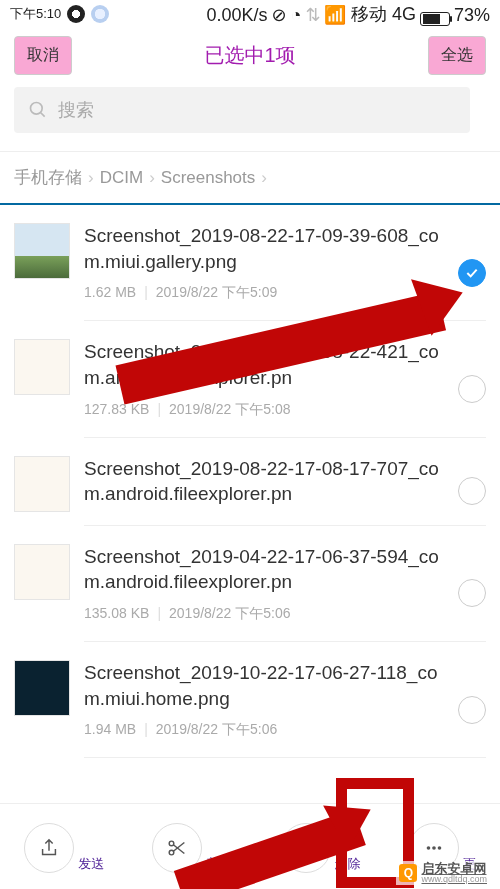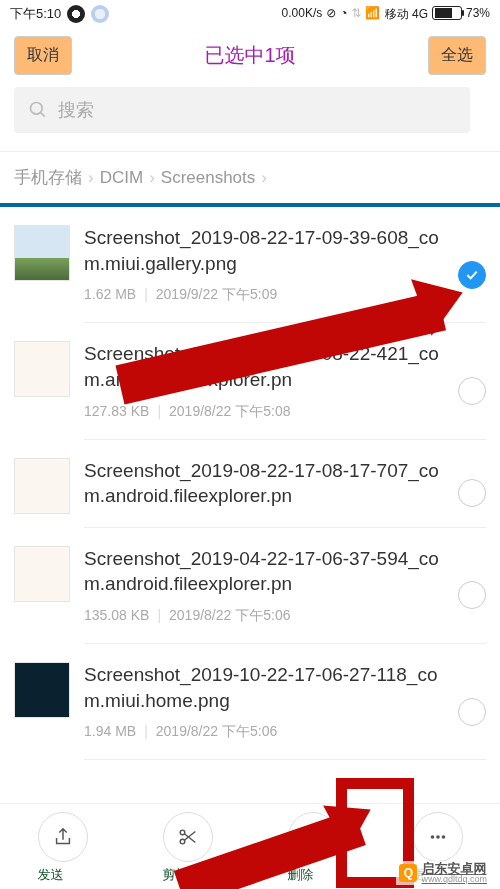--- a/index.html
+++ b/index.html
@@ -1,54 +1,54 @@
 <!DOCTYPE html>
 <html><head>
   <meta charset="utf-8">
   <style>
     * { margin: 0; padding: 0; box-sizing: border-box; font-family: -apple-system, "Helvetica Neue", Arial, sans-serif; }
     body { width: 500px; height: 889px; background: #fff; position: relative; overflow: hidden; }
 
     .status-bar { display: flex; align-items: center; height: 28px; padding: 0 10px; font-size: 13px; color: #222; }
     .status-left { display: flex; align-items: center; gap: 6px; }
-    .status-right { display: flex; align-items: flex-start; gap: 4px; margin-left: auto; font-size: 12px; }
+    .status-right { display: flex; align-items: flex-end; gap: 4px; margin-left: auto; font-size: 18px; }
     .status-icon-emoji { width: 18px; height: 18px; border-radius: 50%; display: inline-block; }
     .status-signal { display:inline-block; }
     .battery { display:inline-flex; align-items:center; gap:2px; border:1px solid #222; border-radius:3px; padding:1px 2px; height:14px; width:30px; position:relative; }
     .battery::after { content:""; position:absolute; right:-3px; top:3px; width:2px; height:6px; background:#222; border-radius:1px; }
     .battery-fill { background:#222; height:100%; width:73%; }
 
     .header { display:flex; align-items:center; justify-content:space-between; padding: 8px 14px 12px 14px; }
-    .hbtn { border:1px solid #ccc; background:#fdba74; border-radius:4px; padding:8px 12px; font-size:16px; color:#333; }
+    .hbtn { border:1px solid #ccc; background:#f9a8d4; border-radius:4px; padding:8px 12px; font-size:16px; color:#333; }
     .htitle { font-size:20px; color:#a21caf; }
 
     .search-wrap { padding: 0 30px 18px 14px; }
     .search { background:#f2f2f2; border-radius:4px; height:46px; display:flex; align-items:center; padding:0 14px; color:#aaa; font-size:18px; gap:10px; }
     .search svg { flex-shrink:0; }
 
-    .breadcrumb { border-top:1px solid #eee; padding: 14px; display:flex; align-items:center; gap:6px; color:#999; font-size:17px; border-bottom:4px solid #0369a1; }
+    .breadcrumb { border-top:1px solid #eee; padding: 14px; display:flex; align-items:center; gap:6px; color:#999; font-size:17px; border-bottom:2px solid #0369a1; }
     .bc-sep { color:#ccc; }
 
     .list { }
     .item { display:flex; align-items:flex-start; padding: 18px 14px 0 14px; gap:14px; }
     .item-inner { flex:1; border-bottom:1px solid #eee; padding-bottom:18px; display:flex; align-items:center; gap:14px; }
     .thumb { width:56px; height:56px; flex-shrink:0; background:#eef; border:1px solid #e5e5e5; position:relative; overflow:hidden; }
     .thumb.landscape::after { content:""; position:absolute; bottom:0; left:0; right:0; height:40%; background:linear-gradient(180deg,#7aa05a,#4b6b3b); }
     .thumb.landscape::before { content:""; position:absolute; top:0; left:0; right:0; height:60%; background:#d6e6f2; }
     .thumb.app { background:#fbf7f0; }
     .thumb.dark { background:#0a2230; }
     .item-main { flex:1; min-width:0; }
     .item-name { font-size:19px; color:#333; line-height:1.35; word-break:break-all; }
     .item-meta { margin-top:10px; font-size:14px; color:#aaa; }
     .meta-sep { color:#ddd; margin:0 8px; }
     .check { width:28px; height:28px; border-radius:50%; border:1.5px solid #ccc; flex-shrink:0; margin-top:20px; display:flex; align-items:center; justify-content:center; }
     .check.sel { background:#2196f3; border-color:#2196f3; color:#fff; }
 
     .bottom { position:absolute; bottom:0; left:0; right:0; height:86px; background:#fff; border-top:1px solid #eee; display:flex; justify-content:space-around; align-items:center; padding:6px 0 4px 0; }
-    .btn-col { display:flex; flex-direction:column; align-items:flex-start; gap:4px; font-size:13px; color:#14532d; }
+    .btn-col { display:flex; flex-direction:row; align-items:flex-end; gap:4px; font-size:13px; color:#4c1d95; }
     .circ { width:50px; height:50px; border-radius:50%; border:1px solid #ddd; display:flex; align-items:center; justify-content:center; }
 
     .watermark { position:absolute; right:10px; bottom:4px; display:flex; align-items:center; gap:4px; font-size:13px; color:#666; background:rgba(255,255,255,0.7); padding:1px 3px; }
     .wm-logo { width:18px; height:18px; background:#ff9800; border-radius:3px; color:#fff; font-weight:bold; display:flex; align-items:center; justify-content:center; font-size:12px; }
     .arrow-line1 { position:absolute; left:120px; top:365px; width:330px; height:40px; background:#c10606; transform:rotate(-13deg); transform-origin:left center; pointer-events:none; }
     .arrow-head1 { position:absolute; left:420px; top:270px; width:0; height:0; border-left:44px solid #c10606; border-top:30px solid transparent; border-bottom:30px solid transparent; transform:rotate(-20deg); pointer-events:none; }
     .arrow-line2 { position:absolute; left:180px; top:870px; width:190px; height:38px; background:#c10606; transform:rotate(-19deg); transform-origin:left center; pointer-events:none; }
     .arrow-head2 { position:absolute; left:333px; top:793px; width:0; height:0; border-left:40px solid #c10606; border-top:26px solid transparent; border-bottom:26px solid transparent; transform:rotate(-28deg); pointer-events:none; }
     .red-box { position:absolute; left:336px; top:778px; width:78px; height:110px; border:11px solid #c10606; pointer-events:none; }
   </style>
@@ -99,21 +99,21 @@
   <span>Screenshots</span>
   <span class="bc-sep">›</span>
 </div>
 
 <div class="list">
   <div class="item">
     <div class="thumb landscape"></div>
     <div class="item-inner">
       <div class="item-main">
         <div class="item-name">Screenshot_2019-08-22-17-09-39-608_com.miui.gallery.png</div>
-        <div class="item-meta"><span>1.62 MB</span><span class="meta-sep">|</span><span>2019/9/22 下午5:09</span></div>
+        <div class="item-meta"><span>1.62 MB</span><span class="meta-sep">|</span><span>2019/8/22 下午5:09</span></div>
       </div>
       <div class="check sel">
           <svg width="16" height="16" viewBox="0 0 24 24" fill="none" stroke="#fff" stroke-width="3">
             <polyline points="5,12 10,17 19,7"></polyline>
           </svg>
         </div>
     </div>
   </div>
   <div class="item">
     <div class="thumb app"></div>

